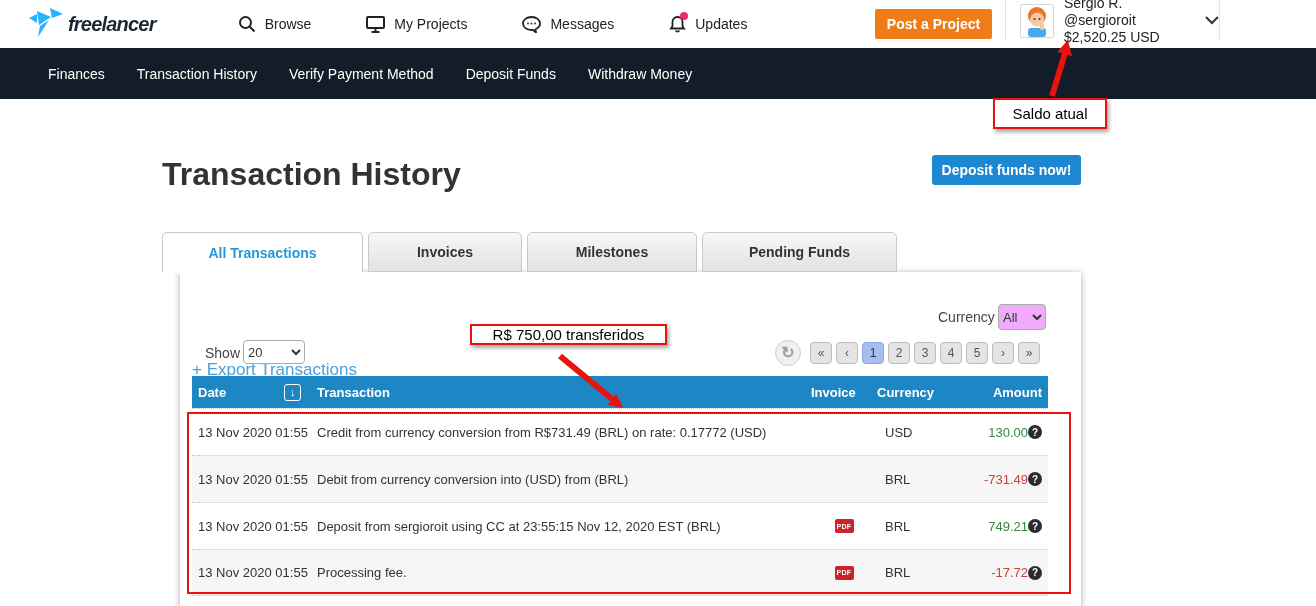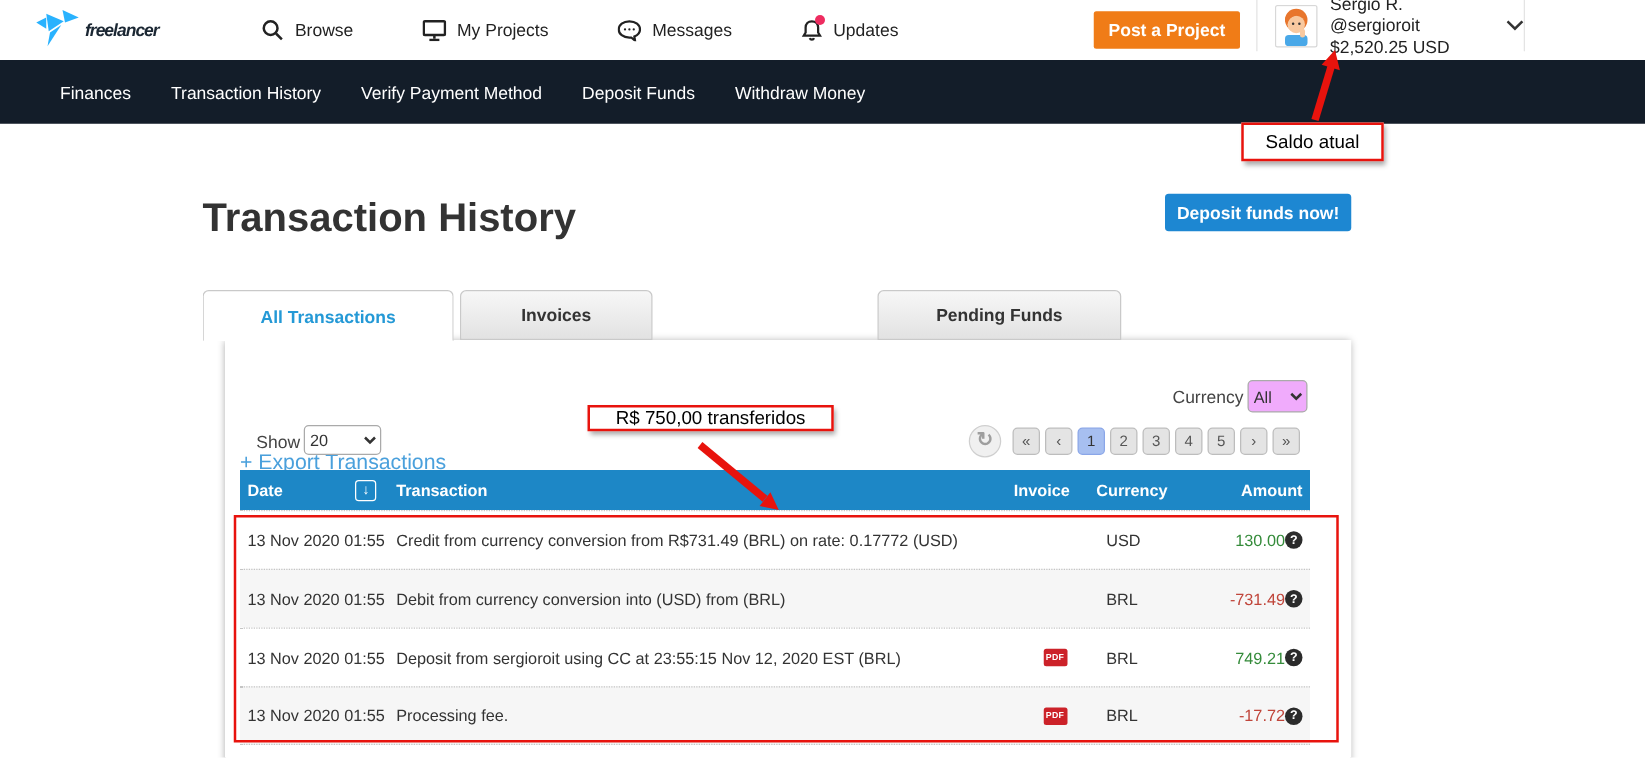--- a/index.html
+++ b/index.html
@@ -10,21 +10,21 @@
   }
   *{margin:0;padding:0;box-sizing:border-box;}
   html,body{width:1316px;height:606px;overflow:hidden;background:#fff;
     font-family:"Liberation Sans","DejaVu Sans",sans-serif;color:#333;}
   .page{position:relative;width:1316px;height:606px;background:#fff;}
 
   
   .topbar{position:absolute;left:0;top:0;width:1316px;height:48px;background:#fff;
     display:flex;align-items:center;}
   .logo{display:flex;align-items:center;margin-left:28px;cursor:pointer;}
-  .logo-text{font-size:14px;font-weight:bold;font-style:italic;color:#1b2733;
+  .logo-text{font-size:20px;font-weight:bold;font-style:italic;color:#1b2733;
     letter-spacing:-0.8px;margin-left:4px;}
   .topnav{display:flex;align-items:center;margin-left:40px;gap:13px;}
   .topnav-item{display:flex;align-items:center;gap:9px;margin-left:42px;
     font-size:14px;color:#222;cursor:pointer;white-space:nowrap;}
   .icon-svg{display:block;}
   .bell-wrap{position:relative;}
   .bell-dot{position:absolute;right:-2px;top:-3px;width:8px;height:8px;border-radius:50%;
     background:var(--notification_pink);}
   .post-btn{position:absolute;left:875px;top:9px;width:117px;height:30px;background:var(--orange);
     color:#fff;font-weight:bold;font-size:14px;border:none;border-radius:2px;cursor:pointer;}
@@ -205,20 +205,21 @@
   <svg class="arrow-svg" style="left:1040px;top:34px;" width="42" height="68" viewBox="0 0 42 68">
     <line x1="12" y1="62" x2="25" y2="19" stroke="#e8130d" stroke-width="6"></line>
     <polygon points="28,6 31.9,22.2 17.3,17.8" fill="#e8130d"></polygon>
   </svg>
 
   <div class="page-title">Transaction History</div>
   <button class="deposit-btn">Deposit funds now!</button>
 
   <div class="tab tab-all active">All Transactions</div>
   <div class="tab tab-invoices">Invoices</div>
+  <div class="tab tab-milestones">Milestones</div>
   <div class="tab tab-pending">Pending Funds</div>
 
   <div class="panel">
     <a class="export-link">+ Export Transactions</a>
     <span class="show-label">Show</span>
     <select class="show-select">
       <option>20</option>
     </select>
     <span class="currency-label">Currency</span>
     <select class="currency-select">

